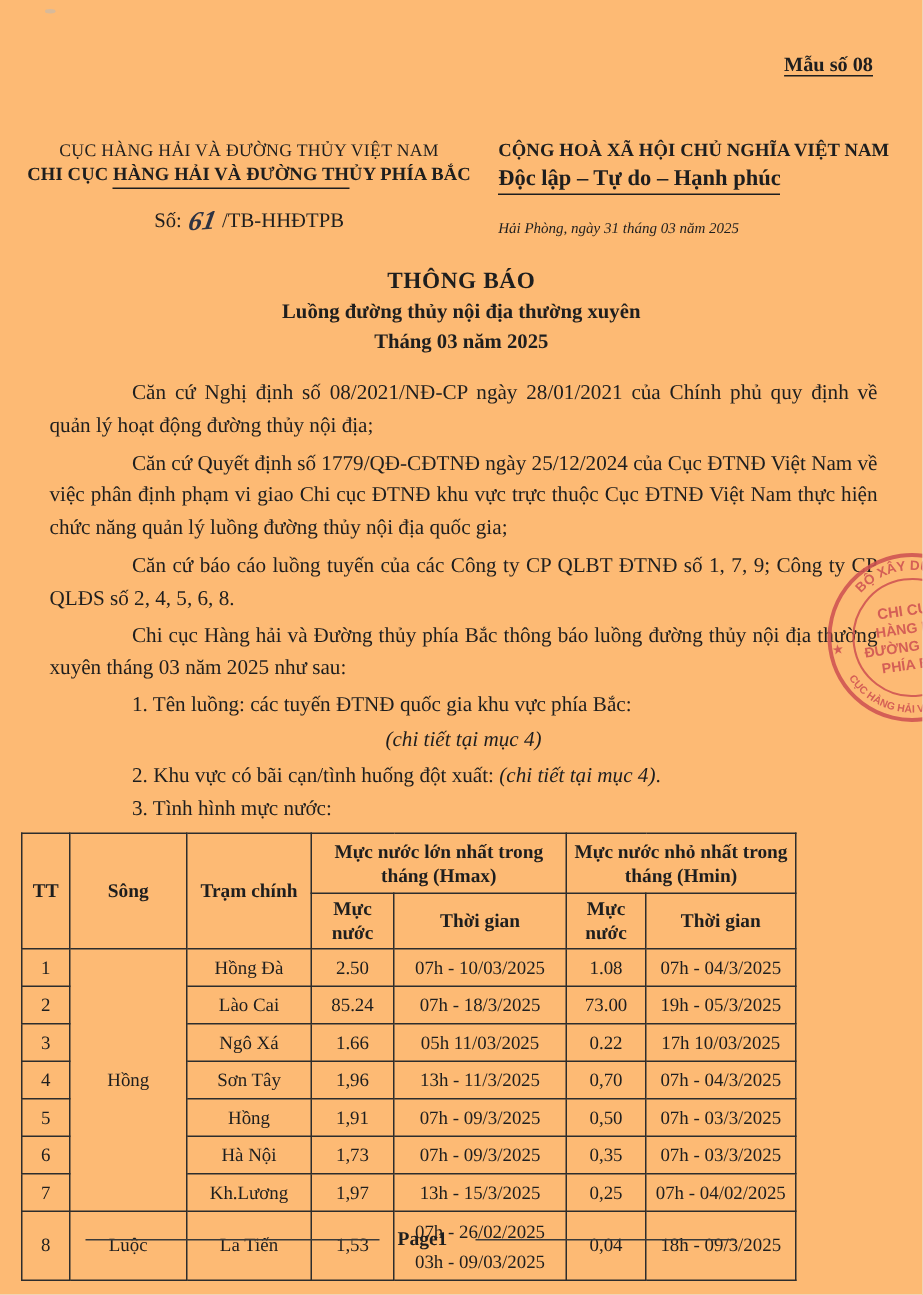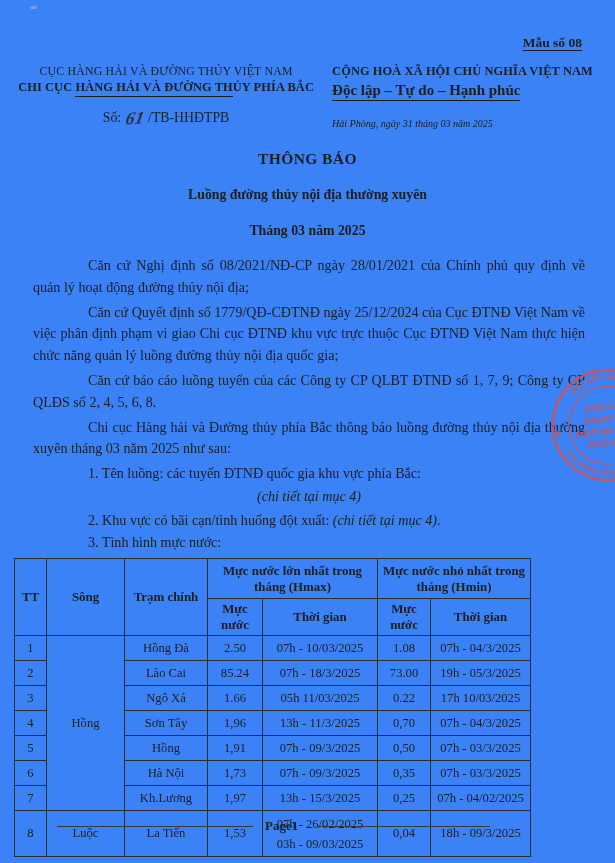--- a/index.html
+++ b/index.html
@@ -1,42 +1,42 @@
 <!DOCTYPE html>
 <html><head>
 <meta charset="utf-8">
 <style>
   html,body{margin:0;padding:0;background:#e8e8e8;}
   .page{
     position:relative; width:615px; height:863px; overflow:hidden;
-    background:#3b82f6; color:#1e1e1e;
+    background:#fdba74; color:#1e1e1e;
     font-family:"Liberation Serif","DejaVu Serif",serif;
   }
   .speck{position:absolute; left:30px; top:6px; width:7px; height:3px;
     background:#b9b9b9; opacity:.55; border-radius:50%;}
   .form-no{position:absolute; top:35px; right:33px; font-weight:bold;
     font-size:13.5px; text-decoration:underline; text-underline-offset:3px;}
-  .header{display:flex; padding-top:64px;}
+  .header{display:flex; padding-top:93px;}
   .header-left{width:54%; text-align:center;}
   .header-right{width:46%; }
   .org-parent{font-size:11.8px; letter-spacing:.2px;}
   .org-name{font-size:12.4px; font-weight:bold; margin-top:1px; letter-spacing:.1px;}
   .org-underline{width:158px; border-bottom:1.4px solid #1e1e1e;
     margin:1px auto 0; transform:translateX(-12px); height:0;}
   .doc-no{margin-top:13px; font-size:13.8px;}
   .hand{display:inline-block; font-style:italic; font-weight:600;
     font-size:18px; color:#2e3342; transform:skewX(-14deg) rotate(-4deg);
     margin:0 1px; line-height:14px; vertical-align:-2px;}
   .nat1{font-size:12.4px; font-weight:bold; letter-spacing:.1px;}
   .nat2{display:inline-block; font-size:15px; font-weight:bold;
     border-bottom:1.4px solid #1e1e1e; padding-bottom:1px; margin-top:3px;}
   .dateline{font-style:italic; font-size:10px; margin-top:17px;}
   .title{ text-align:center; margin-top:21px; line-height:18px;}
   .title-main{font-size:15.5px; font-weight:bold; letter-spacing:.4px;}
-  .title-sub{font-size:13.8px; font-weight:bold; margin-top:18px;}
+  .title-sub{font-size:13.8px; font-weight:bold; margin-top:2px;}
   .body{margin:15px 30px 0 33px; font-size:14.1px; line-height:21.8px;
     text-align:justify;}
   .para{margin:0 0 3px 0; text-indent:55px;}
   .item{margin:0; text-indent:55px; text-align:left;}
   .note-center{margin:1px 0 2px 0; text-align:center; font-style:italic;
     text-indent:0;}
   .em{font-style:italic;}
   table.levels{border-collapse:collapse; margin:5px 0 0 14px;
     font-size:12.6px; table-layout:fixed; width:516px;}
   table.levels th, table.levels td{

